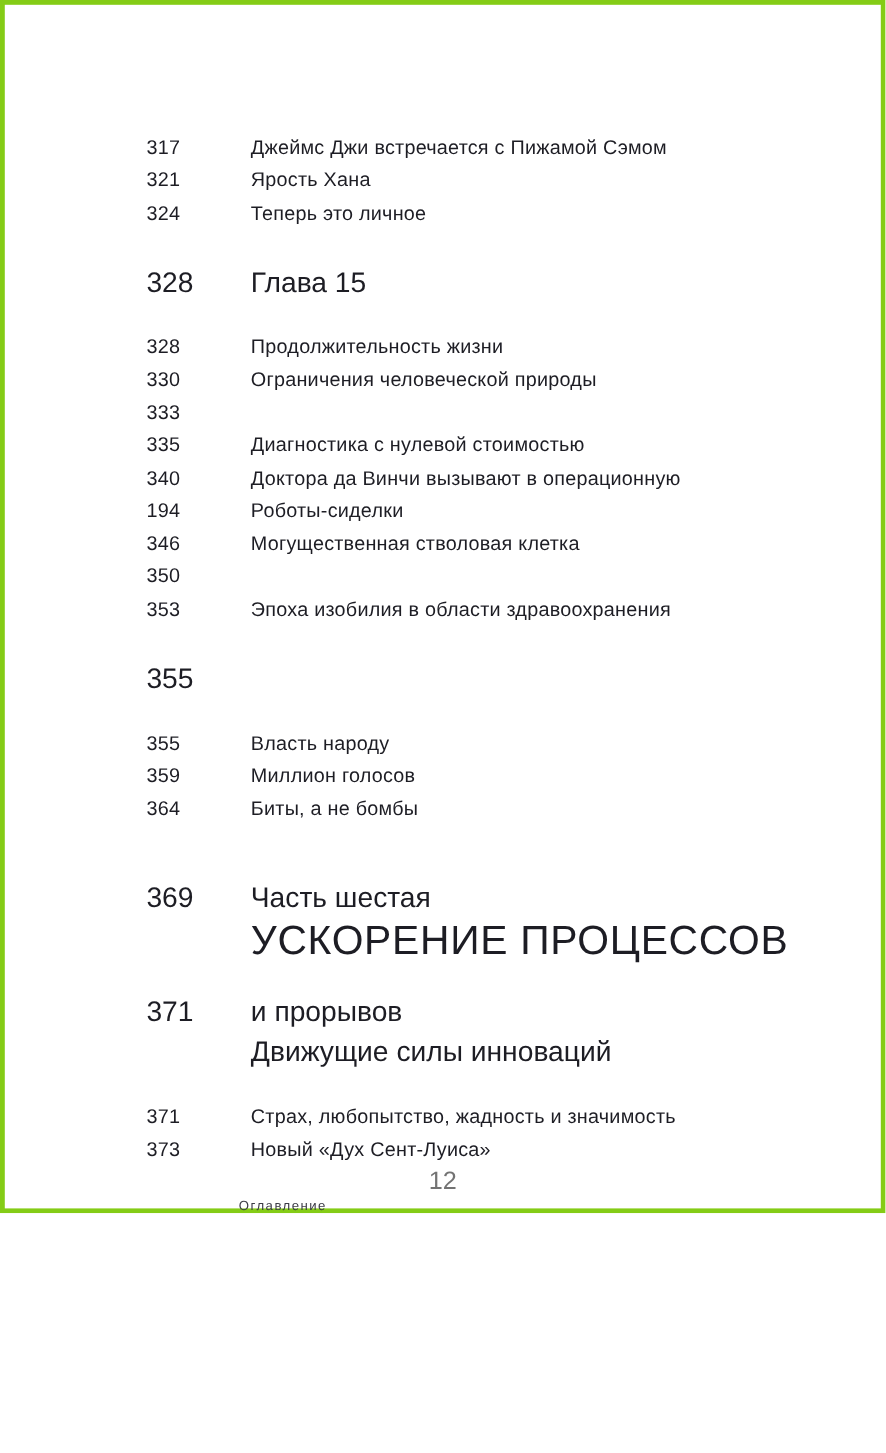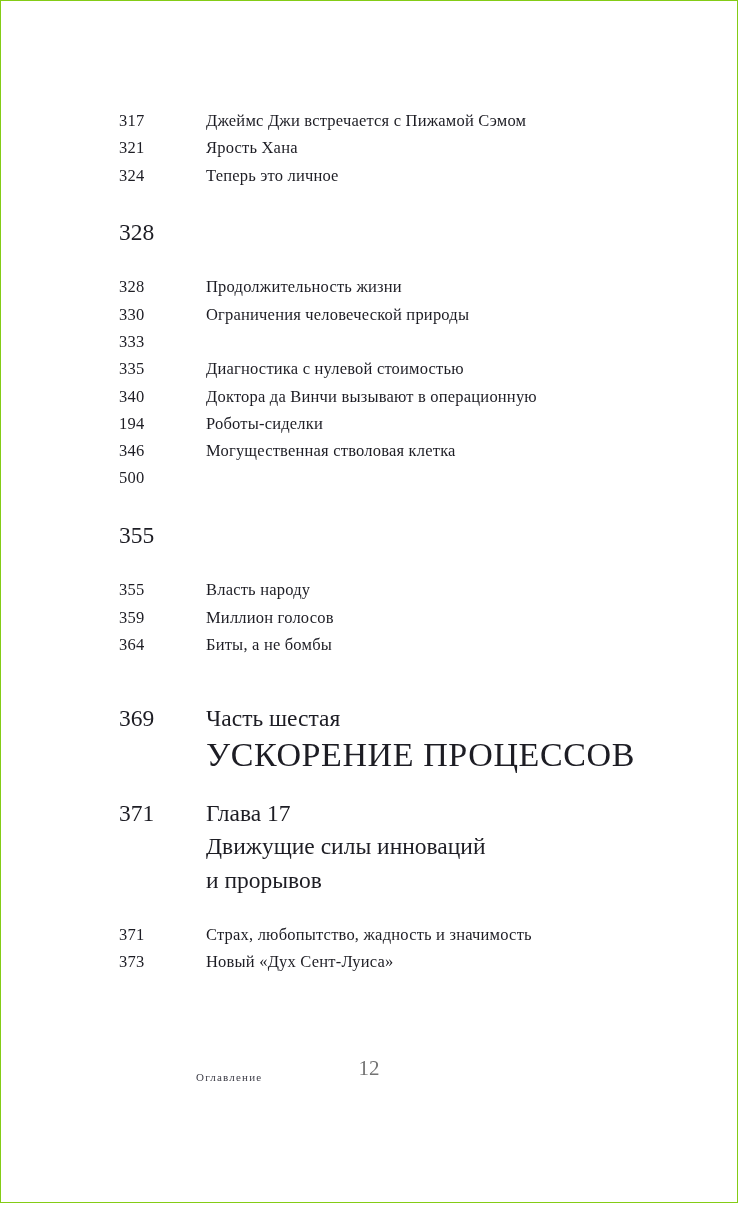--- a/index.html
+++ b/index.html
@@ -3,25 +3,25 @@
 <meta charset="utf-8">
 <style>
   html, body {
     margin: 0;
     padding: 0;
     background: #ffffff;
   }
   .page {
     position: relative;
     width: 738px;
-    height: 1203px;
+    height: 1011px;
     box-sizing: border-box;
     background: #ffffff;
-    border: 1px solid #84cc16;
-    font-family: Liberation Serif, serif;
+    border: 4px solid #84cc16;
+    font-family: Liberation Sans, sans-serif;
     color: #1d1d24;
     display: flex;
     flex-direction: column;
     padding: 106px 40px 112px 118px;
   }
   .toc { flex: 0 0 auto; }
   .row {
     display: flex;
     align-items: baseline;
   }
@@ -55,21 +55,21 @@
   .row.part + .row.chapter { margin-top: 24px; }
 
   .footer {
     margin-top: auto;
     position: relative;
     height: 34px;
   }
   .running-title {
     position: absolute;
     left: 77px; 
-    top: 15px;
+    top: 26px;
     font-size: 11px;
     letter-spacing: 1.2px;
     color: #3c3c46;
   }
   .page-number {
     position: absolute;
     left: 0;
     right: 78px; 
     top: 0;
     text-align: center;
@@ -90,20 +90,21 @@
         <span class="num">321</span>
         <span class="title">Ярость Хана</span>
       </div>
       <div class="row item">
         <span class="num">324</span>
         <span class="title">Теперь это личное</span>
       </div>
       <div class="row chapter">
         <span class="num">328</span>
         <span class="title">
+          <div>Глава 15</div>
         </span>
       </div>
       <div class="row item">
         <span class="num">328</span>
         <span class="title">Продолжительность жизни</span>
       </div>
       <div class="row item">
         <span class="num">330</span>
         <span class="title">Ограничения человеческой природы</span>
       </div>
@@ -120,21 +121,25 @@
       </div>
       <div class="row item">
         <span class="num">194</span>
         <span class="title">Роботы-сиделки</span>
       </div>
       <div class="row item">
         <span class="num">346</span>
         <span class="title">Могущественная стволовая клетка</span>
       </div>
       <div class="row item">
-        <span class="num">500</span>
+        <span class="num">350</span>
+      </div>
+      <div class="row item">
+        <span class="num">353</span>
+        <span class="title">Эпоха изобилия в области здравоохранения</span>
       </div>
       <div class="row chapter">
         <span class="num">355</span>
       </div>
       <div class="row item">
         <span class="num">355</span>
         <span class="title">Власть народу</span>
       </div>
       <div class="row item">
         <span class="num">359</span>
@@ -147,23 +152,22 @@
       <div class="row part">
         <span class="num">369</span>
         <span class="title">
           <div>Часть шестая</div>
           <div class="part-caps">УСКОРЕНИЕ ПРОЦЕССОВ</div>
         </span>
       </div>
       <div class="row chapter">
         <span class="num">371</span>
         <span class="title">
-          <div>Глава 17</div>
+          <div>и прорывов</div>
           <div>Движущие силы инноваций</div>
-          <div>и прорывов</div>
         </span>
       </div>
       <div class="row item">
         <span class="num">371</span>
         <span class="title">Страх, любопытство, жадность и значимость</span>
       </div>
       <div class="row item">
         <span class="num">373</span>
         <span class="title">Новый «Дух Сент-Луиса»</span>
       </div>

